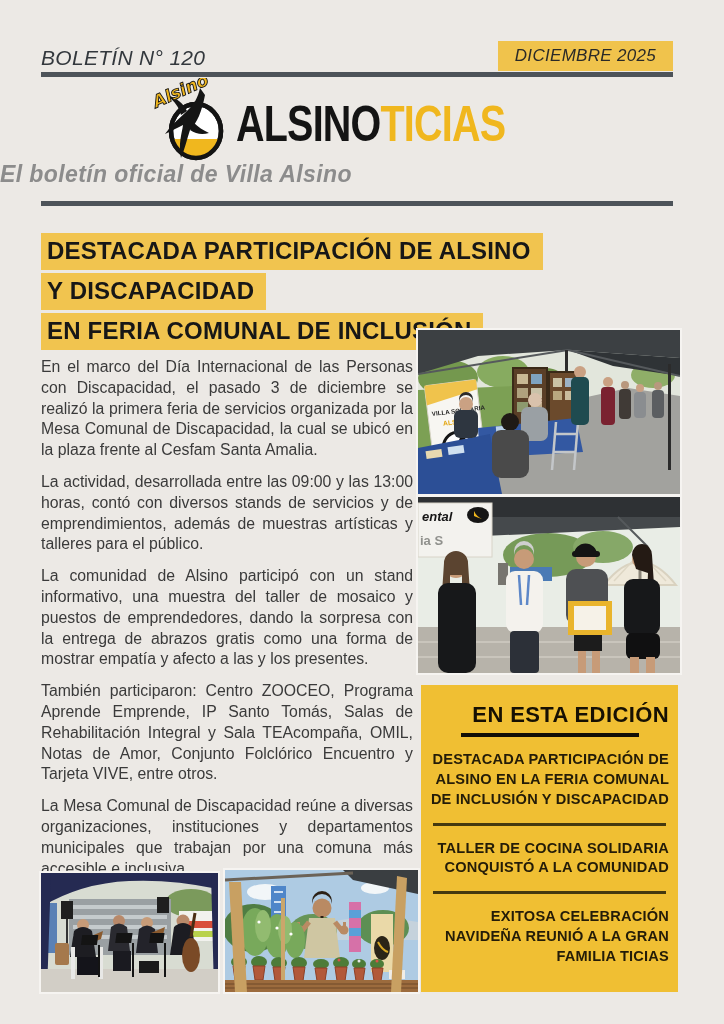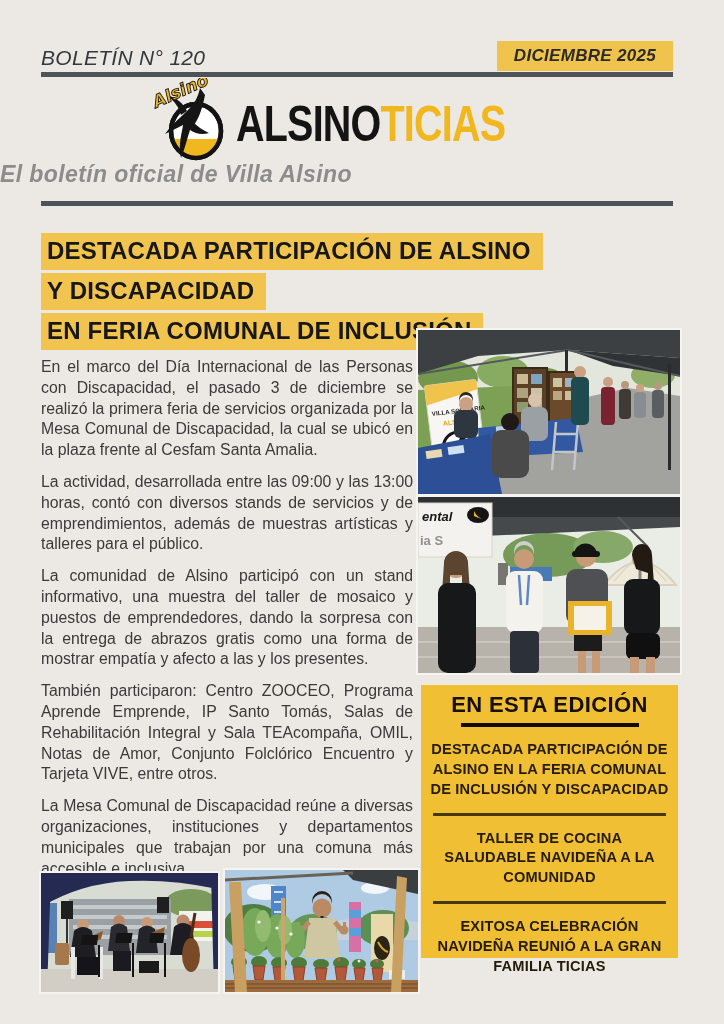--- a/index.html
+++ b/index.html
@@ -9,21 +9,21 @@
     font-family:"Liberation Sans",sans-serif;
   }
   
   .bulletin-number{
     position:absolute;left:41px;top:46px;font-size:21px;font-style:italic;
     font-weight:500;color:#33383d;letter-spacing:.3px;
   }
   .date-badge{
     position:absolute;right:51px;top:41px;height:30px;line-height:30px;
     padding:0 17px;background:#F0C34C;color:#2a2a28;font-size:17px;
-    font-style:italic;font-weight:700;letter-spacing:.3px;
+    font-style:italic;font-weight:400;letter-spacing:.3px;
   }
   .rule{position:absolute;left:41px;width:632px;height:5px;background:#4D5359;}
   .rule-top{top:72px;}
   .rule-mid{top:201px;}
   
   .logo-mark{position:absolute;left:148px;top:78px;width:92px;height:94px;}
   .logo-title{
     position:absolute;left:236px;top:99px;font-size:50px;line-height:50px;
     font-weight:800;letter-spacing:-1px;transform:scaleX(.79);
     transform-origin:left top;white-space:nowrap;
@@ -50,23 +50,23 @@
   .body-col p{margin:0 0 11px 0;}
   
   .photo{position:absolute;background:#fff;box-shadow:0 0 0 2px #f6f4f1;}
   .photo svg{display:block;width:100%;height:100%;}
   .photo-1{left:418px;top:330px;width:262px;height:164px;}
   .photo-2{left:418px;top:497px;width:262px;height:176px;}
   .photo-3{left:41px;top:873px;width:177px;height:119px;}
   .photo-4{left:225px;top:870px;width:193px;height:122px;}
   
   .edition-box{
-    position:absolute;left:421px;top:685px;width:257px;height:273px;
-    background:#F0BF33;box-sizing:border-box;padding:7px 9px 10px;
-    text-align:center;color:#241c08;
+    position:absolute;left:421px;top:685px;width:257px;height:307px;
+    background:#F0BF33;box-sizing:border-box;padding:17px 9px 10px;
+    text-align:right;color:#241c08;
   }
   .edition-title{
     font-size:22px;font-weight:800;color:#161003;letter-spacing:.4px;margin:0;
   }
   .edition-underline{width:178px;height:4px;background:#120e07;margin:5px auto 13px;}
   .edition-item{
     font-size:14.6px;font-weight:700;line-height:1.36;letter-spacing:.2px;
   }
   .edition-divider{height:3px;background:#45390f;margin:13px 3px;}
 </style>
@@ -240,21 +240,21 @@
       <rect x="212" y="160" width="9" height="16" fill="#c79b78"></rect>
       <rect x="228" y="160" width="9" height="16" fill="#c79b78"></rect>
     </svg>
   </figure>
 
   <aside class="edition-box">
     <h2 class="edition-title">EN ESTA EDICIÓN</h2>
     <div class="edition-underline"></div>
     <div class="edition-item">DESTACADA PARTICIPACIÓN DE ALSINO EN LA FERIA COMUNAL DE INCLUSIÓN Y DISCAPACIDAD</div>
     <div class="edition-divider"></div>
-    <div class="edition-item">TALLER DE COCINA SALUDABLE NAVIDEÑA A LA COMUNIDAD</div>
+    <div class="edition-item">TALLER DE COCINA SOLIDARIA CONQUISTÓ A LA COMUNIDAD</div>
     <div class="edition-divider"></div>
     <div class="edition-item">EXITOSA CELEBRACIÓN NAVIDEÑA REUNIÓ A LA GRAN FAMILIA TICIAS</div>
   </aside>
 
   <figure class="photo photo-3" style="margin:0;">
     <svg viewBox="0 0 177 119" preserveAspectRatio="none">
       <rect width="177" height="119" fill="#d8dcd2"></rect>
       <ellipse cx="150" cy="30" rx="26" ry="14" fill="#7b9a5c"></ellipse>
       <rect x="138" y="38" width="39" height="30" fill="#f2f2ee"></rect>
       <rect x="138" y="48" width="39" height="7" fill="#d94f3a"></rect>

